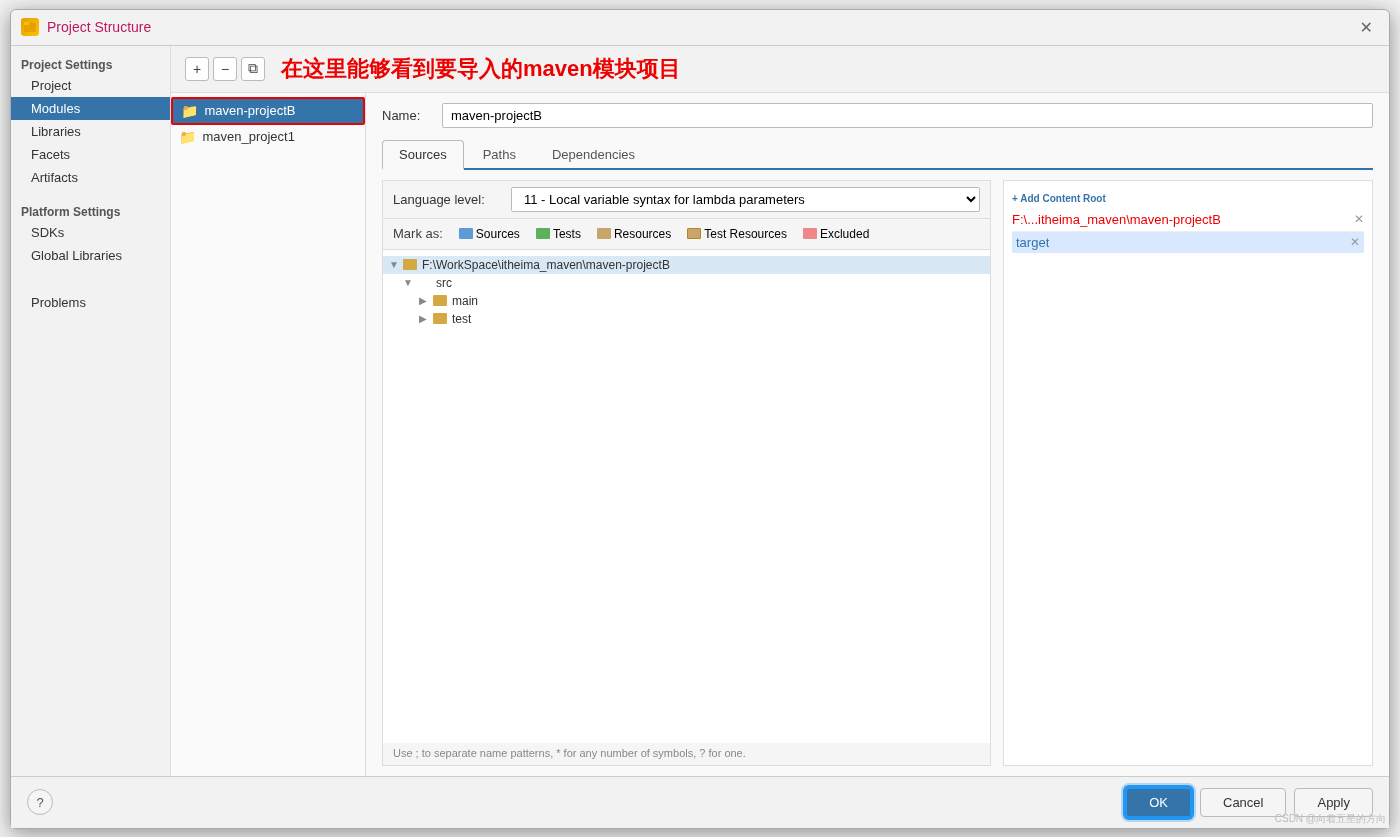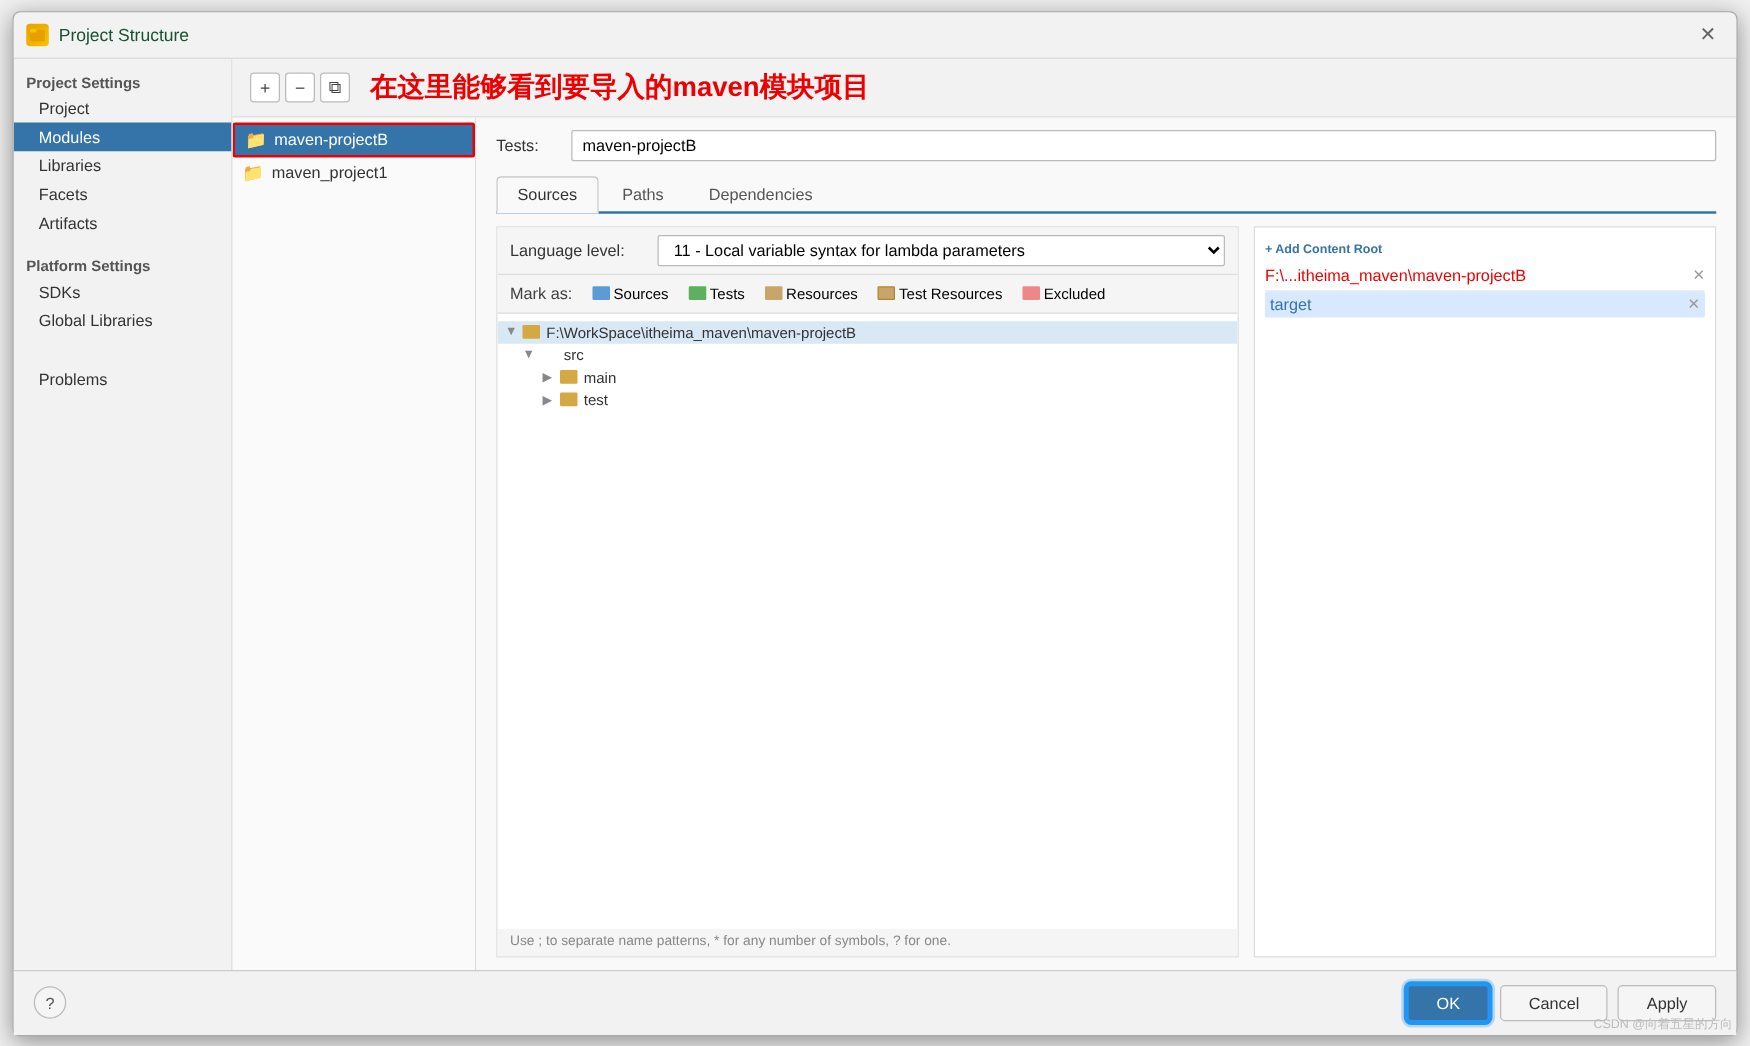--- a/index.html
+++ b/index.html
@@ -40,37 +40,37 @@
       display: flex;
       align-items: center;
       justify-content: center;
       font-size: 10px;
       color: white;
       font-weight: bold;
     }
     .title-bar-text {
       font-size: 14px;
       font-weight: 500;
-      color: #14532d;
+      color: #be185d;
       flex: 1;
     }
     .title-bar-close {
       font-size: 16px;
       color: #666;
       cursor: pointer;
       padding: 2px 6px;
     }
     .dialog-body {
       display: flex;
       flex: 1;
       overflow: hidden;
     }
     
     .sidebar {
-      width: 175px;
+      width: 160px;
       background: #f2f2f2;
       border-right: 1px solid #ddd;
       padding: 8px 0;
       display: flex;
       flex-direction: column;
     }
     .sidebar-section-label {
       padding: 4px 10px 2px 10px;
       font-size: 12px;
       color: #555;
@@ -494,21 +494,21 @@
           </div>
           <div class="module-item">
             <span class="folder-icon">📁</span>
             <span>maven_project1</span>
           </div>
         </div>
 
         <div class="detail-panel">
 
           <div class="name-row">
-            <span class="name-label">Tests:</span>
+            <span class="name-label">Name:</span>
             <input class="name-input" type="text" value="maven-projectB" style="">
           </div>
 
           <div class="tabs-bar">
             <div class="tab active">
               <span>Sources</span>
             </div>
             <div class="tab">
               <span>Paths</span>
             </div>

